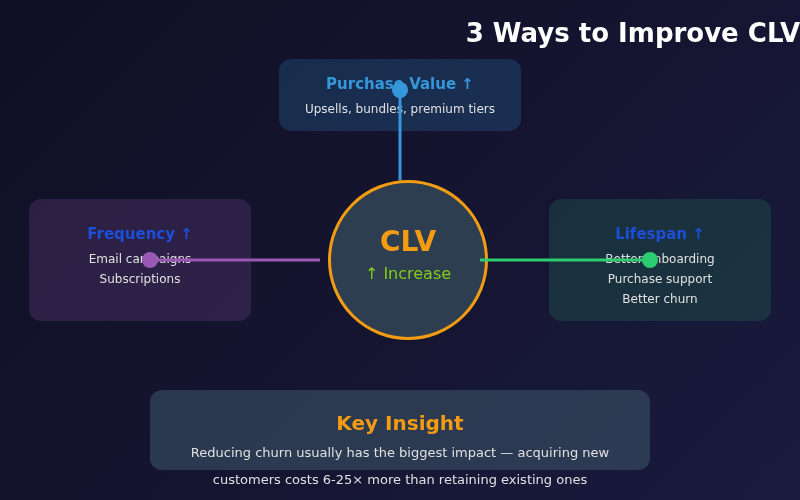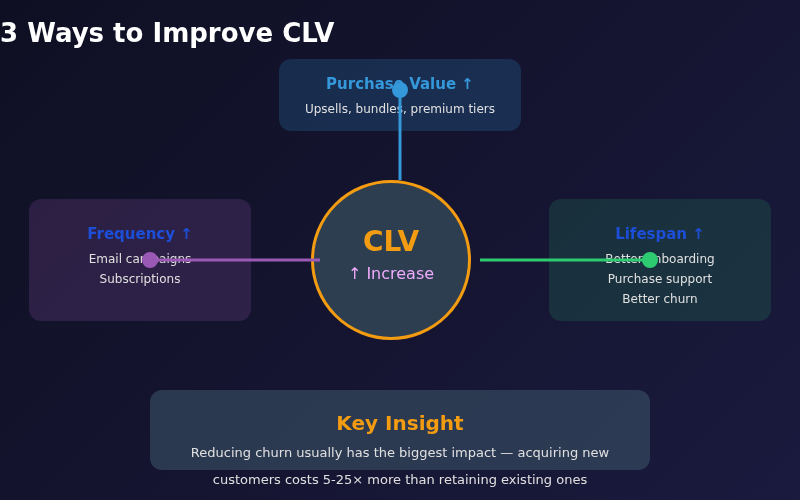--- a/index.html
+++ b/index.html
@@ -2,46 +2,46 @@
 <html><head>
 <meta charset="utf-8">
 <style>
   html, body { margin: 0; padding: 0; }
   body {
     width: 800px; height: 500px; overflow: hidden; position: relative;
     background: linear-gradient(135deg, #0f0f23 0%, #1a1a3e 100%);
     font-family: "DejaVu Sans", sans-serif;
   }
   .title {
-    position: absolute; top: 18px; left: 0; width: 800px; text-align: left;
+    position: absolute; top: 18px; left: 0; width: 800px; text-align: right;
     color: #ffffff; font-size: 26px; font-weight: bold;
   }
   .box { position: absolute; border-radius: 12px; text-align: center; }
   .box-purchase { left: 279px; top: 59px; width: 242px; height: 72px; background: rgba(52,152,219,0.2); }
   .box-frequency { left: 29px; top: 199px; width: 222px; height: 122px; background: rgba(155,89,182,0.2); }
   .box-lifespan { left: 549px; top: 199px; width: 222px; height: 122px; background: rgba(46,204,113,0.15); }
   .box-insight { left: 150px; top: 390px; width: 500px; height: 80px; background: rgba(52,73,94,0.7); overflow: visible; }
   .box-title { font-weight: bold; font-size: 15px; }
   .box-line { color: #e0e0e0; font-size: 12px; line-height: 20px; }
   .box-purchase .box-title { margin-top: 16px; color: #3498db; }
   .box-purchase .box-line { margin-top: 6px; }
   .box-frequency .box-title { margin-top: 26px; color: #1d4ed8; }
   .box-frequency .box-lines { margin-top: 6px; }
   .box-lifespan .box-title { margin-top: 26px; color: #1d4ed8; }
   .box-lifespan .box-lines { margin-top: 6px; }
   .box-insight .box-title { margin-top: 21px; color: #f39c12; font-size: 20px; }
   .box-insight .box-line { font-size: 13px; line-height: 18px; margin-top: 9px; }
   svg.connectors { position: absolute; left: 0; top: 0; }
   .center-circle {
-    position: absolute; left: 311px; top: 180px; width: 154px; height: 154px;
+    position: absolute; left: 328px; top: 180px; width: 154px; height: 154px;
     border-radius: 50%; border: 3px solid #f39c12; background: #2c3e50;
     text-align: center;
   }
   .center-title { color: #f39c12; font-size: 28px; font-weight: bold; margin-top: 42px; }
-  .center-sub { color: #f0abfc; font-size: 16px; margin-top: 6px; }
+  .center-sub { color: #84cc16; font-size: 16px; margin-top: 6px; }
 </style>
 </head>
 <body>
 
 <div class="title">3 Ways to Improve CLV</div>
 
 <div class="box box-purchase">
   <div class="box-title">Purchase Value ↑</div>
   <div class="box-line">Upsells, bundles, premium tiers</div>
 </div>
@@ -73,14 +73,14 @@
   <circle cx="400" cy="90" r="8" fill="#3498db"></circle>
   <line x1="320" y1="260" x2="150" y2="260" stroke="#9b59b6" stroke-width="3"></line>
   <circle cx="150" cy="260" r="8" fill="#9b59b6"></circle>
   <line x1="480" y1="260" x2="650" y2="260" stroke="#2ecc71" stroke-width="3"></line>
   <circle cx="650" cy="260" r="8" fill="#2ecc71"></circle>
 </svg>
 
 <div class="box box-insight">
   <div class="box-title">Key Insight</div>
   <div class="box-line">Reducing churn usually has the biggest impact — acquiring new</div>
-  <div class="box-line">customers costs 5-25× more than retaining existing ones</div>
+  <div class="box-line">customers costs 6-25× more than retaining existing ones</div>
 </div>
 
 </body></html>

